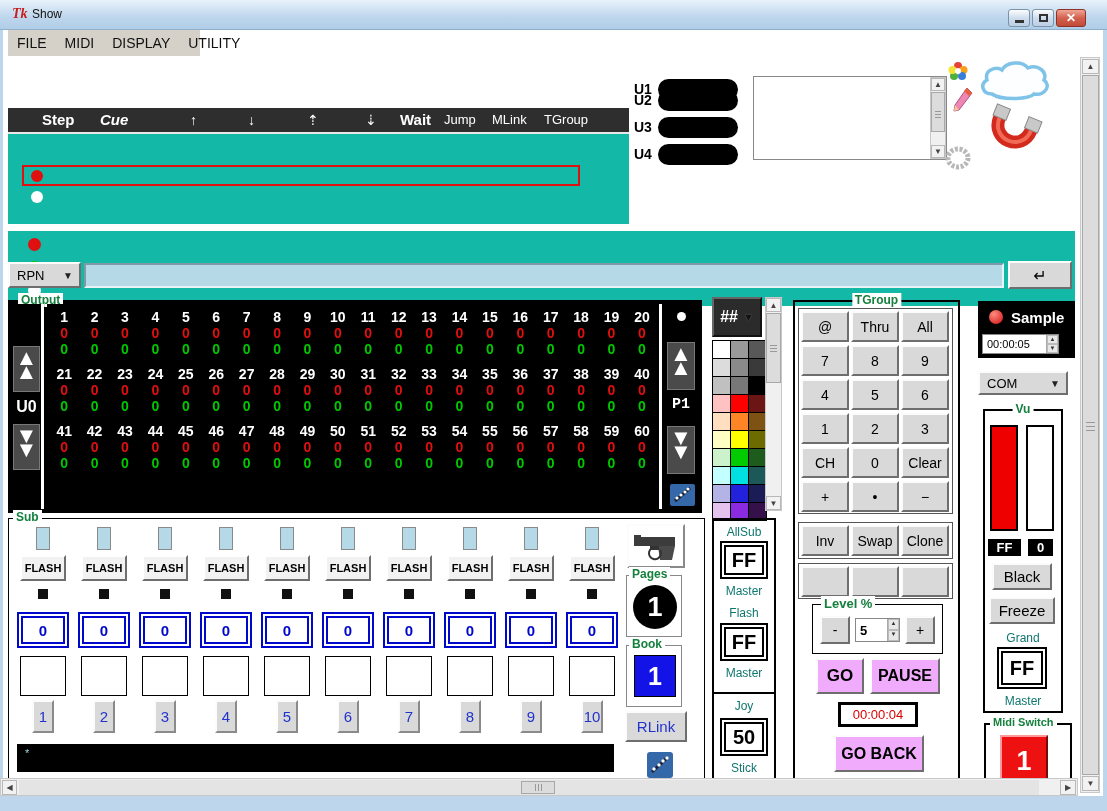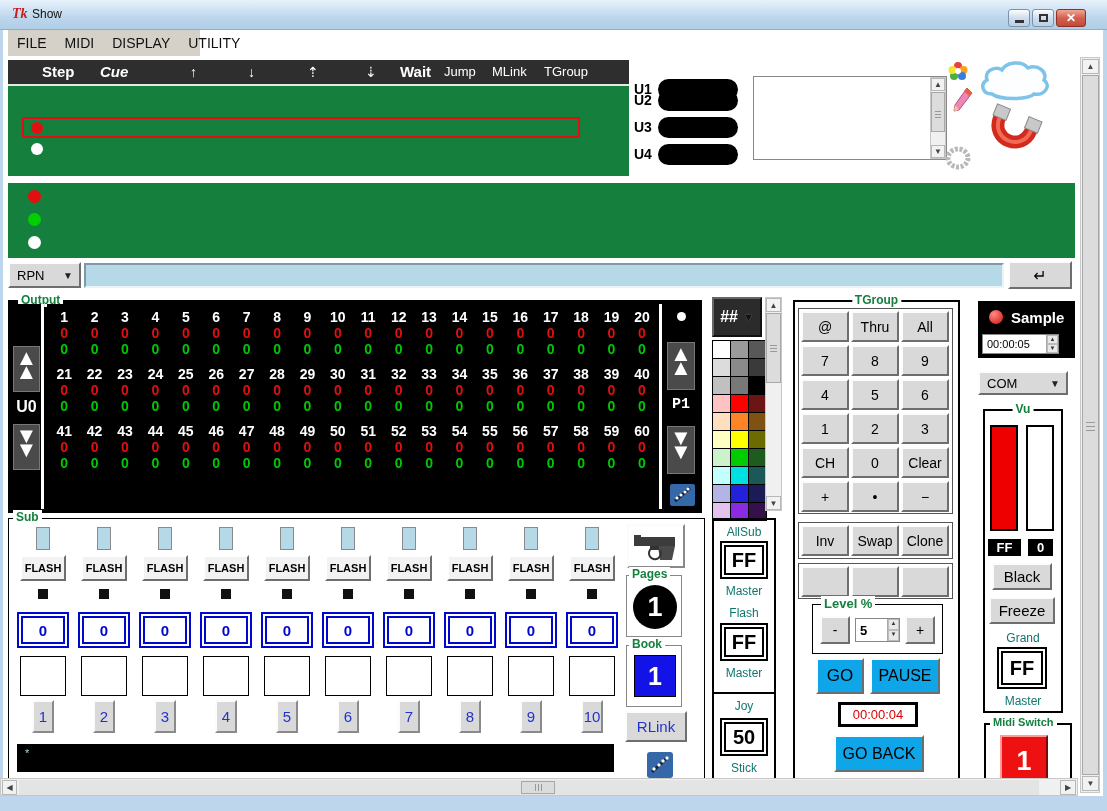--- a/index.html
+++ b/index.html
@@ -14,21 +14,21 @@
   .wtitle{position:absolute;left:32px;top:7px;font-size:12px;color:#111;}
   .wbtn{position:absolute;top:9px;height:18px;border:1px solid #7a93a8;border-radius:3px;
     background:linear-gradient(#fdfdfd,#cfdded 50%,#bccfe4);display:flex;align-items:center;justify-content:center;}
   .wbtn.close{background:linear-gradient(#f0a696,#d3604e 50%,#c04b38);border-color:#8e3126;}
   .glyph-min{width:9px;height:3px;background:#333;margin-top:6px;}
   .glyph-max{width:9px;height:8px;border:2px solid #333;}
   .glyph-x{color:#fff;font-size:12px;font-weight:bold;}
   .menubar{position:absolute;left:8px;top:30px;width:192px;height:26px;background:#d5d1c9;display:flex;align-items:center;}
   .menuitem{font-size:14px;color:#111;padding:0 9px;text-align:center;}
   
-  .dark{background:#15803d;}
+  .dark{background:#14b8a6;margin-top:48px;}
   .cuehead{position:absolute;left:0;top:0;width:100%;height:26px;background:#2e2e2e;border-bottom:2px solid #e8e8e8;}
   .ch{position:absolute;top:4px;color:#fff;font-size:13px;}
   .ch.b{font-weight:bold;font-size:15px;top:3px;}
   .ch.i{font-style:italic;font-weight:bold;font-size:15px;top:3px;}
   .ch.ar{font-size:14px;}
   .dot{border-radius:50%;position:absolute;}
   .redrow{position:absolute;border:2px solid #e01010;}
   
   .urow{position:absolute;height:27px;}
   .ulabel{font-size:14px;font-weight:bold;color:#000;position:absolute;left:0;top:3px;}
@@ -55,21 +55,21 @@
   .num span{color:#fff;}
   .dmx span{color:#e01010;}
   .lvl span{color:#00c800;}
   
   .palbtn{position:absolute;background:#2b2b2b;border:2px outset #666;color:#fff;}
   .pal{position:absolute;background:#000;display:grid;grid-template-columns:repeat(3,17px);grid-auto-rows:17px;gap:1px;padding:1px;}
   .pal div{width:17px;height:17px;}
   
   .btn{position:absolute;background:#d9d9d9;border:2px solid;border-color:#fcfcfc #6e6e6e #6e6e6e #fcfcfc;
     display:flex;align-items:center;justify-content:center;font-size:14px;color:#000;cursor:default;}
-  .btn.lite{background:#0ea5e9;font-weight:normal;}
+  .btn.lite{background:#f0abfc;font-weight:bold;}
   .dblbox{position:absolute;border:2px solid #000;padding:2px;background:#fff;}
   .dblbox .in{width:100%;height:100%;border:2px solid #000;display:flex;align-items:center;justify-content:center;
     font-size:20px;font-weight:bold;color:#000;background:#fff;}
   .spin{position:absolute;background:#fff;border:1px solid #888;display:flex;align-items:center;}
   .spin .val{flex:1;padding-left:4px;font-size:13px;font-weight:bold;color:#000;}
   .spin .arrows{width:12px;height:100%;display:flex;flex-direction:column;border-left:1px solid #aaa;}
   .spin .arrows div{flex:1;background:#e8e8e8;border:1px solid #bbb;font-size:6px;line-height:7px;text-align:center;color:#333;}
   .combo{position:absolute;background:#d9d9d9;border:2px solid;border-color:#fcfcfc #6e6e6e #6e6e6e #fcfcfc;
     display:flex;align-items:center;font-size:13px;color:#000;padding-left:7px;}
   .combo .arr{margin-left:auto;margin-right:6px;font-size:10px;color:#222;}

